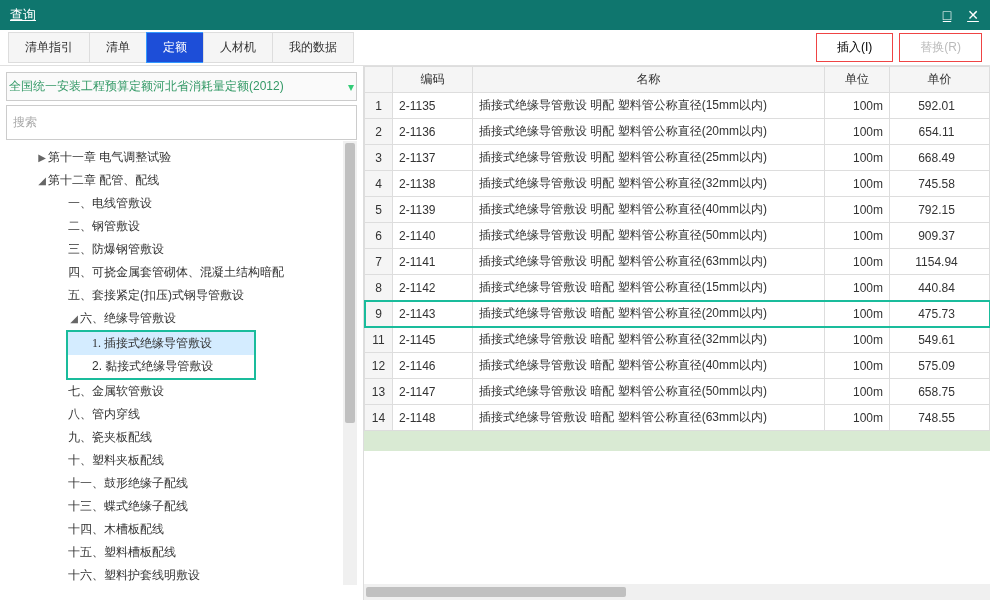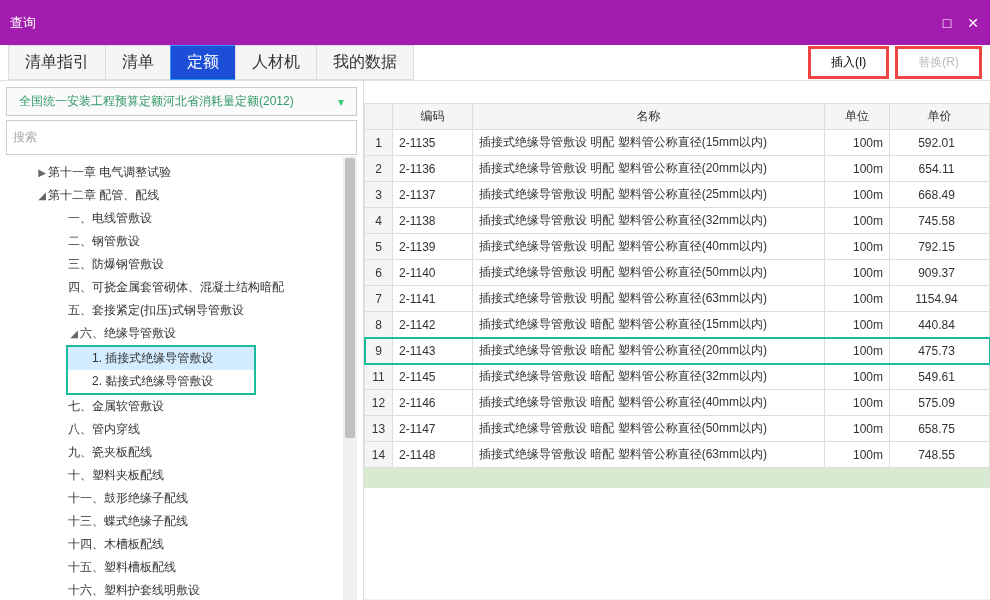--- a/index.html
+++ b/index.html
@@ -1,46 +1,46 @@
 <!DOCTYPE html>
 <html><head>
 <meta charset="utf-8">
 <style>
 * { box-sizing: border-box; margin: 0; padding: 0; }
 body { font-family: "Microsoft YaHei", Arial, sans-serif; font-size: 12px; color: #333; background: #fff; width: 990px; height: 600px; overflow: hidden; position: relative; }
-.titlebar { height: 45px; background: #a21caf; color: #fff; display: flex; align-items: center; padding: 0 10px; }
+.titlebar { height: 30px; background: #0f766e; color: #fff; display: flex; align-items: center; padding: 0 10px; text-decoration: underline; }
 .titlebar-title { flex: 1; font-size: 13px; }
 .titlebar-btns { display: flex; gap: 12px; }
 .titlebar-btn { width: 14px; height: 14px; cursor: pointer; display: flex; align-items: center; justify-content: center; font-size: 14px; }
 .toolbar { height: 36px; display: flex; align-items: center; padding: 4px 8px; border-bottom: 1px solid #e0e0e0; gap: 0; }
 .tabgroup { display: flex; }
-.tab { padding: 6px 16px; border: 1px solid #ddd; background: #f5f5f5; cursor: pointer; font-size: 16px; border-right: none; }
+.tab { padding: 6px 16px; border: 1px solid #ddd; background: #f5f5f5; cursor: pointer; font-size: 12px; border-right: none; }
 .tab:last-child { border-right: 1px solid #ddd; }
 .tab.active { background: #1d4ed8; color: #fff; border-color: #3399ff; }
 .toolbar-spacer { flex: 1; }
-.toolbar-btn { padding: 5px 20px; border: 3px solid #ef4444; background: #fff; margin-left: 6px; cursor: pointer; font-size: 12px; }
+.toolbar-btn { padding: 5px 20px; border: 1px solid #ef4444; background: #fff; margin-left: 6px; cursor: pointer; font-size: 12px; }
 .toolbar-btn.disabled { color: #bbb; cursor: default; }
 .main { display: flex; height: 534px; }
 .sidebar { width: 364px; border-right: 1px solid #ddd; display: flex; flex-direction: column; padding: 6px; position: relative; }
-.dropdown { border: 1px solid #ccc; padding: 5px 12px; background: #fafafa; display: flex; align-items: center; justify-content: space-between; margin-bottom: 4px; cursor: pointer; color: #3c7; }
+.dropdown { border: 1px solid #ccc; padding: 5px 2px; background: #fafafa; display: flex; align-items: center; justify-content: space-between; margin-bottom: 4px; cursor: pointer; color: #3c7; }
 .dropdown span:first-child { color: #339966; }
 .search { border: 1px solid #ccc; padding: 8px 6px; margin-bottom: 6px; color: #aaa; }
 .tree { flex: 1; overflow-y: auto; overflow-x: hidden; border: none; position: relative; }
 .tree-scrollbar { position: absolute; right: 6px; top: 75px; width: 14px; height: 444px; background: #f0f0f0; }
 .tree-scrollbar-thumb { background: #c0c0c0; position: absolute; left: 2px; right: 2px; top: 2px; height: 280px; border-radius: 2px; }
 .tree-item { padding: 3px 0 3px 4px; white-space: nowrap; cursor: pointer; display: flex; align-items: center; }
 .tree-arrow { width: 12px; display: inline-block; text-align: center; font-size: 10px; color: #666; }
 .tree-item.l0 { padding-left: 30px; }
 .tree-item.l1 { padding-left: 30px; }
 .tree-item.l2 { padding-left: 62px; }
-.tree-item.selected { background: #d4ecff; }
+.tree-item.selected { background: #d4ecff; font-family: Liberation Serif, serif; }
 .box-hl { border: 2px solid #1abc9c; }
 .content { flex: 1; display: flex; flex-direction: column; overflow: hidden; }
 .table-wrap { flex: 1; overflow: auto; position: relative; }
-table { border-collapse: collapse; width: 100%; margin-top: 22px; }
+table { border-collapse: collapse; width: 100%; }
 th, td { border: 1px solid #ddd; padding: 4px 6px; font-size: 12px; vertical-align: middle; }
 th { background: #f5f5f5; font-weight: normal; text-align: center; height: 26px; }
 td.row-num { background: #f5f5f5; text-align: center; width: 28px; }
 td.code { width: 80px; }
 td.name { }
 td.unit { text-align: right; width: 60px; }
 td.price { text-align: center; width: 100px; padding-right: 12px; }
 .row-highlight { outline: 2px solid #1abc9c; outline-offset: -1px; }
 .footer-bg { height: 20px; background: #d9ead3; }
 .hscroll { height: 16px; background: #f0f0f0; display: flex; align-items: center; position: relative; }

